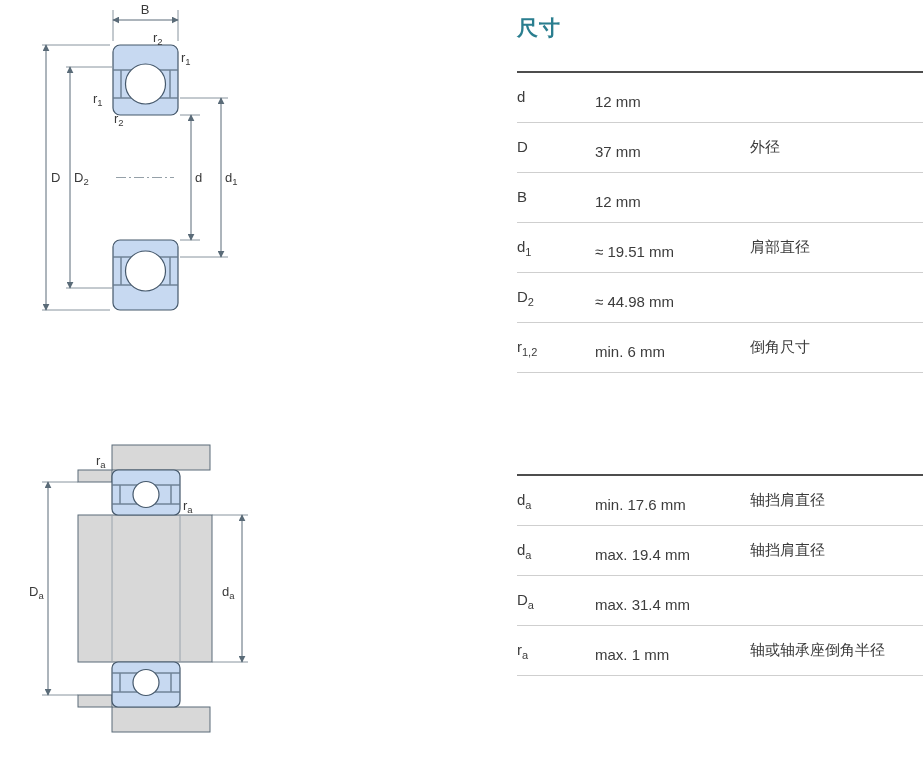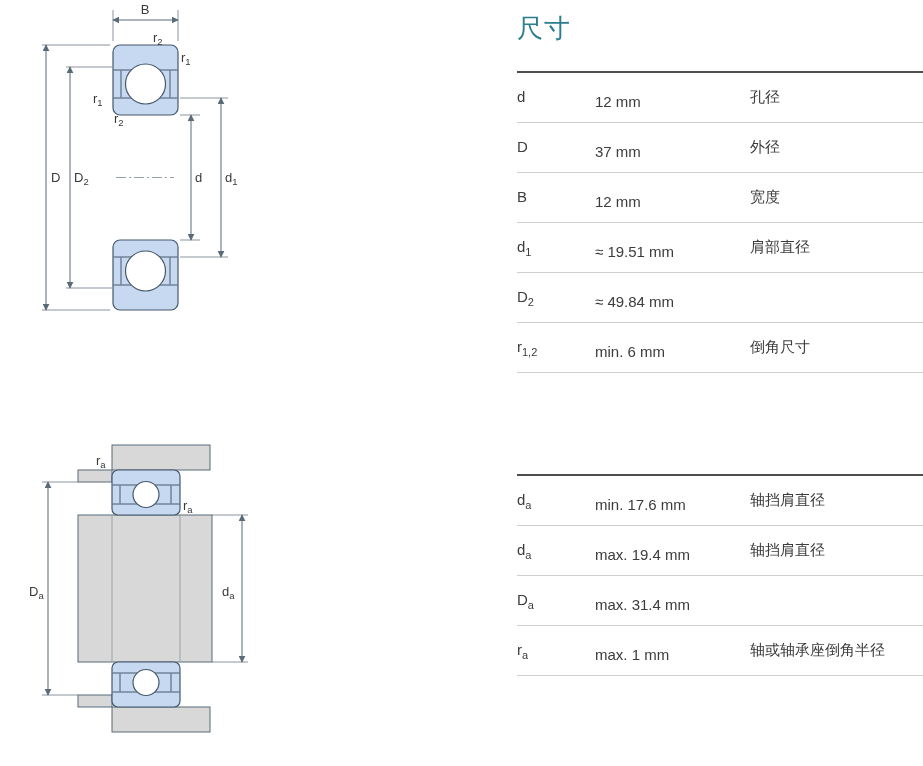--- a/index.html
+++ b/index.html
@@ -7,21 +7,21 @@
     position:relative; width:923px; height:766px; background:#ffffff;
     font-family:"Liberation Sans","DejaVu Sans",sans-serif; color:#3c3c3c;
     overflow:hidden;
   }
   
   .tables { position:absolute; left:517px; top:0; right:0; }
   .spec-section { position:absolute; left:0; right:0; }
   .section-1 { top:12px; }
   .section-2 { top:444px; }
   .section-title {
-    font-size:26px; font-weight:400; color:#2a7e8f;
+    font-size:21px; font-weight:700; color:#2a7e8f;
     margin:0; line-height:32px; letter-spacing:1px;
   }
   .section-1 .spec-table { margin-top:27px; }
   .section-2 .spec-table { margin-top:30px; }
   .spec-table { border-top:2px solid #4d4d4d; }
   .spec-row {
     display:flex; align-items:center; height:49px;
     border-bottom:1px solid #cfcfcf; font-size:15px;
   }
   .col-label { width:78px; }
@@ -155,40 +155,38 @@
   </svg>
 
   <div class="tables">
 
     <div class="spec-section section-1">
       <h2 class="section-title">尺寸</h2>
       <div class="spec-table">
         <div class="spec-row">
           <span class="col-label"><span>d</span><sub class="sub"></sub></span>
           <span class="col-value">12 mm</span>
-          <span class="col-desc">孔径</span>
         </div>
         <div class="spec-row">
           <span class="col-label"><span>D</span><sub class="sub"></sub></span>
           <span class="col-value">37 mm</span>
           <span class="col-desc">外径</span>
         </div>
         <div class="spec-row">
           <span class="col-label"><span>B</span><sub class="sub"></sub></span>
           <span class="col-value">12 mm</span>
-          <span class="col-desc">宽度</span>
         </div>
         <div class="spec-row">
           <span class="col-label"><span>d</span><sub class="sub">1</sub></span>
           <span class="col-value">≈ 19.51 mm</span>
           <span class="col-desc">肩部直径</span>
         </div>
         <div class="spec-row">
           <span class="col-label"><span>D</span><sub class="sub">2</sub></span>
-          <span class="col-value">≈ 49.84 mm</span>
+          <span class="col-value">≈ 44.98 mm</span>
         </div>
         <div class="spec-row">
           <span class="col-label"><span>r</span><sub class="sub">1,2</sub></span>
           <span class="col-value">min. 6 mm</span>
           <span class="col-desc">倒角尺寸</span>
         </div>
       </div>
     </div>
 
     <div class="spec-section section-2">

